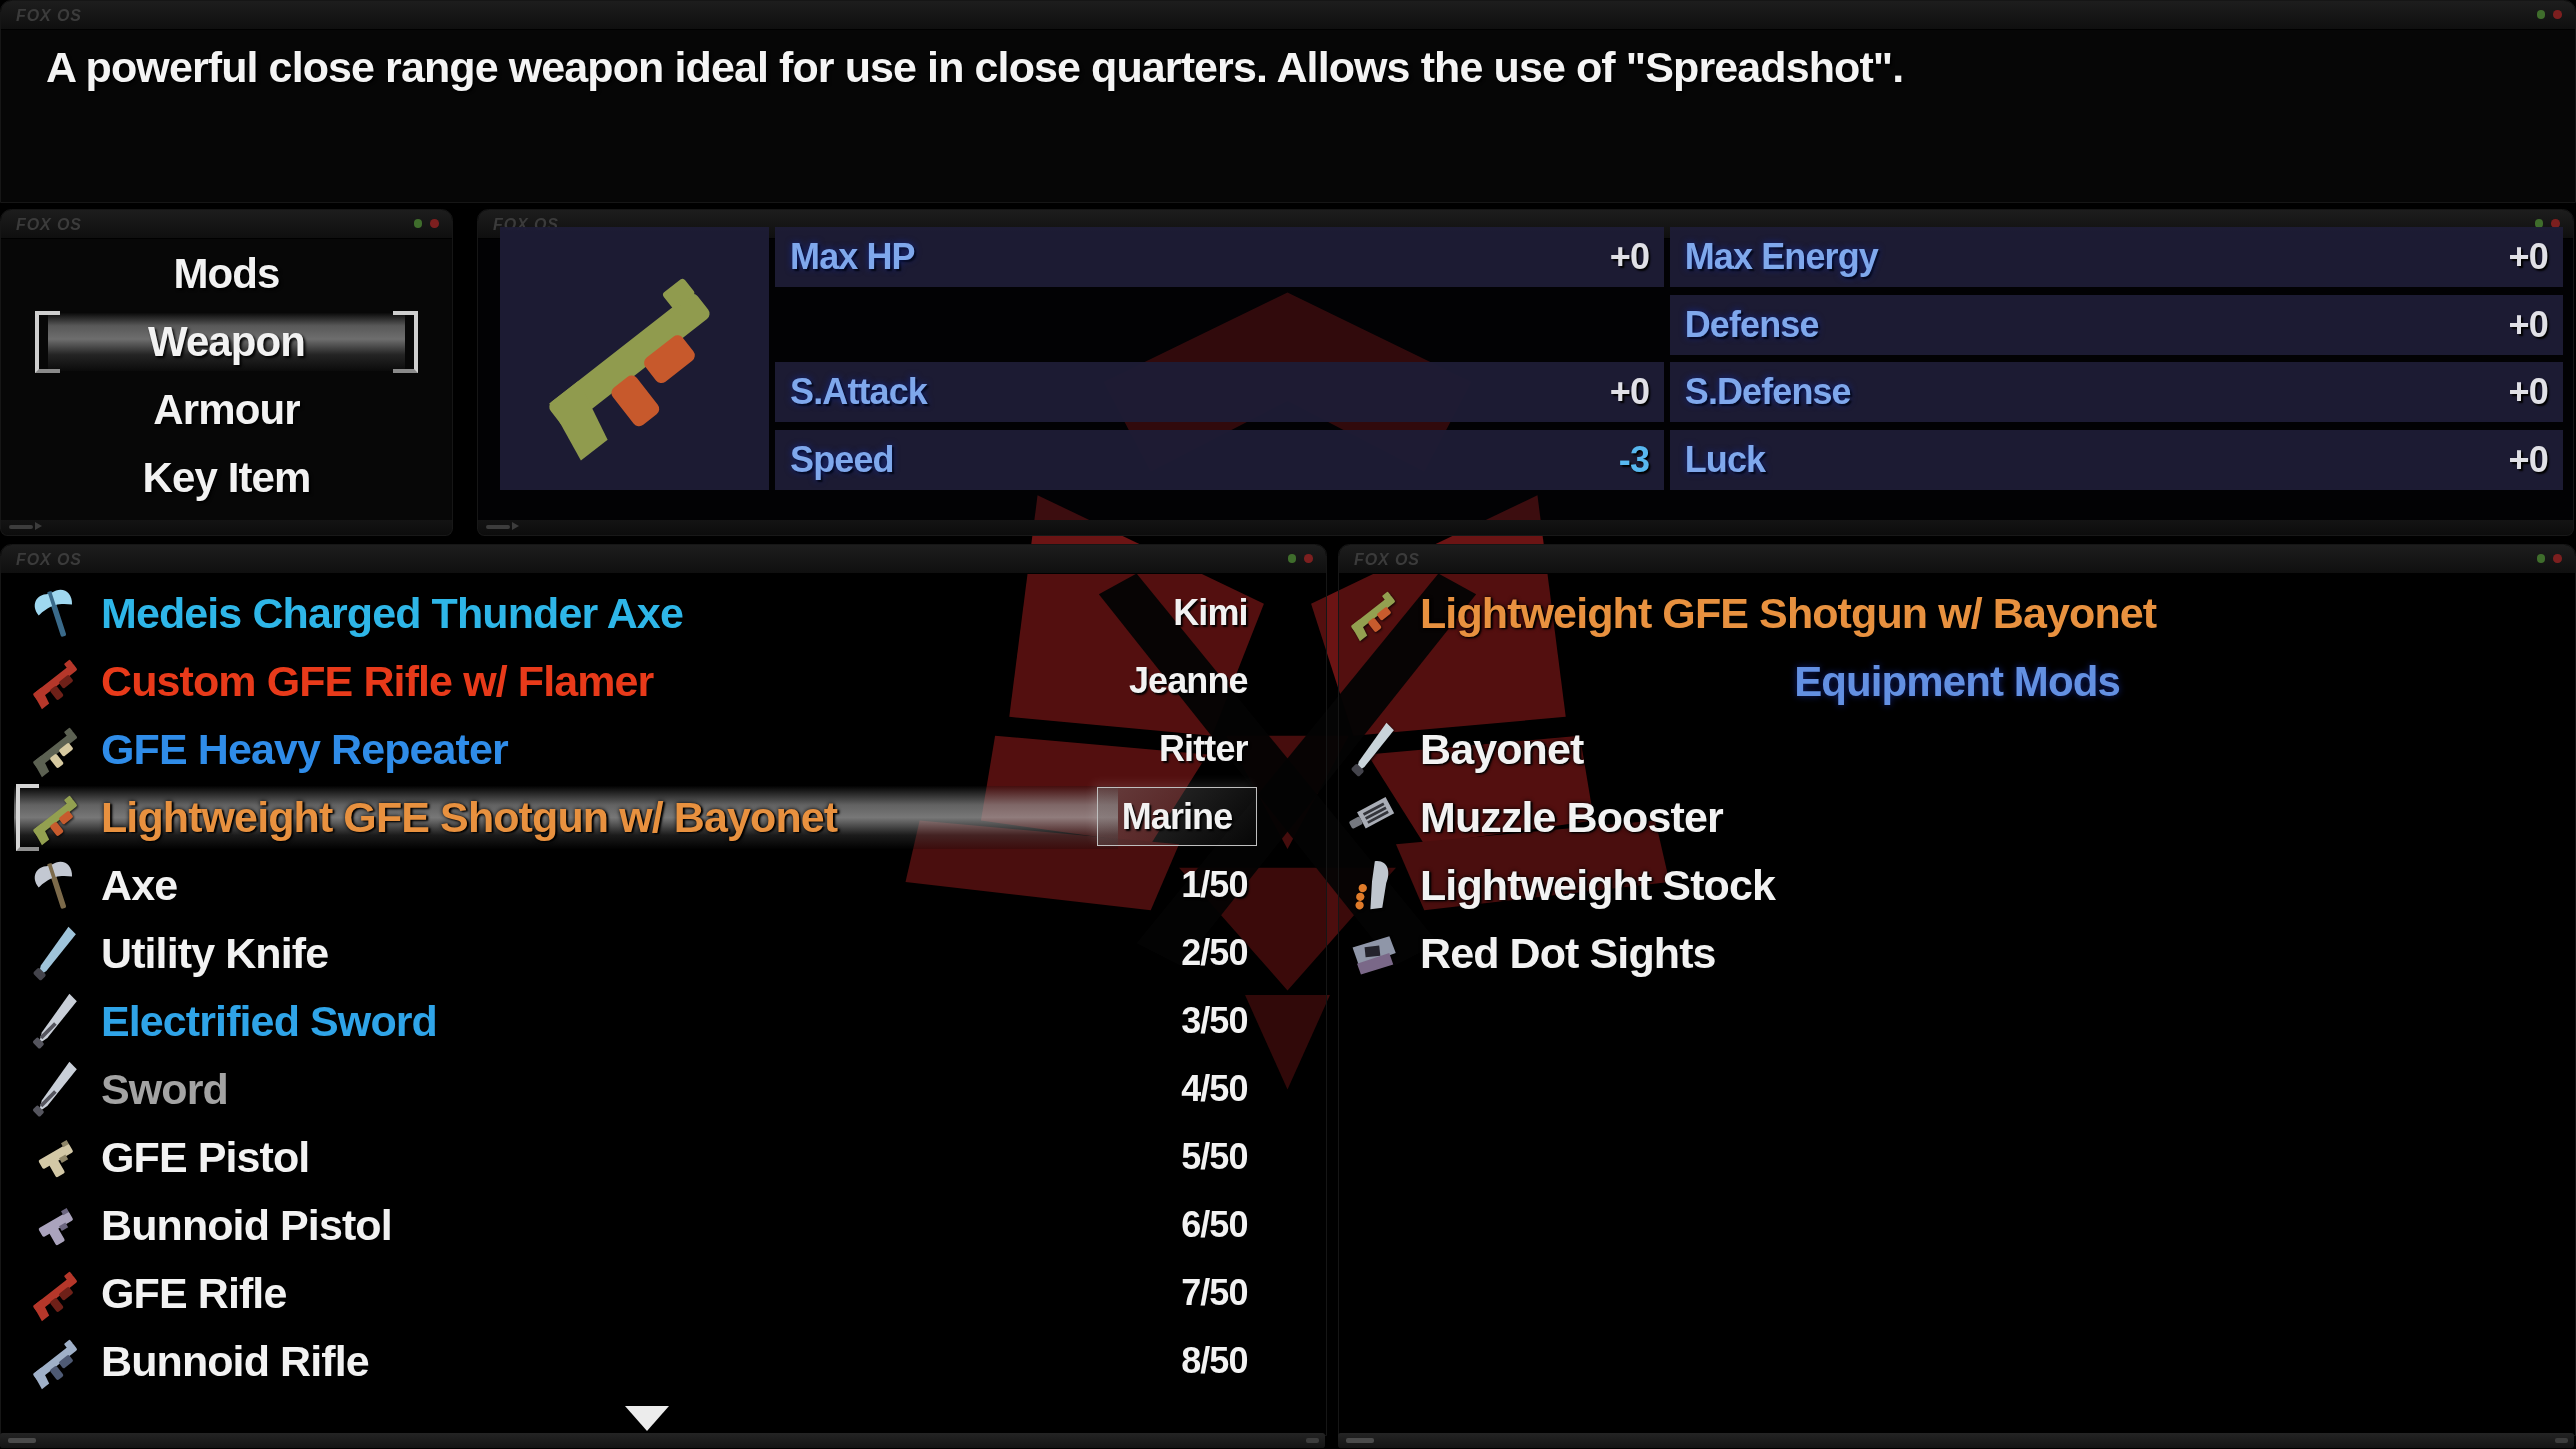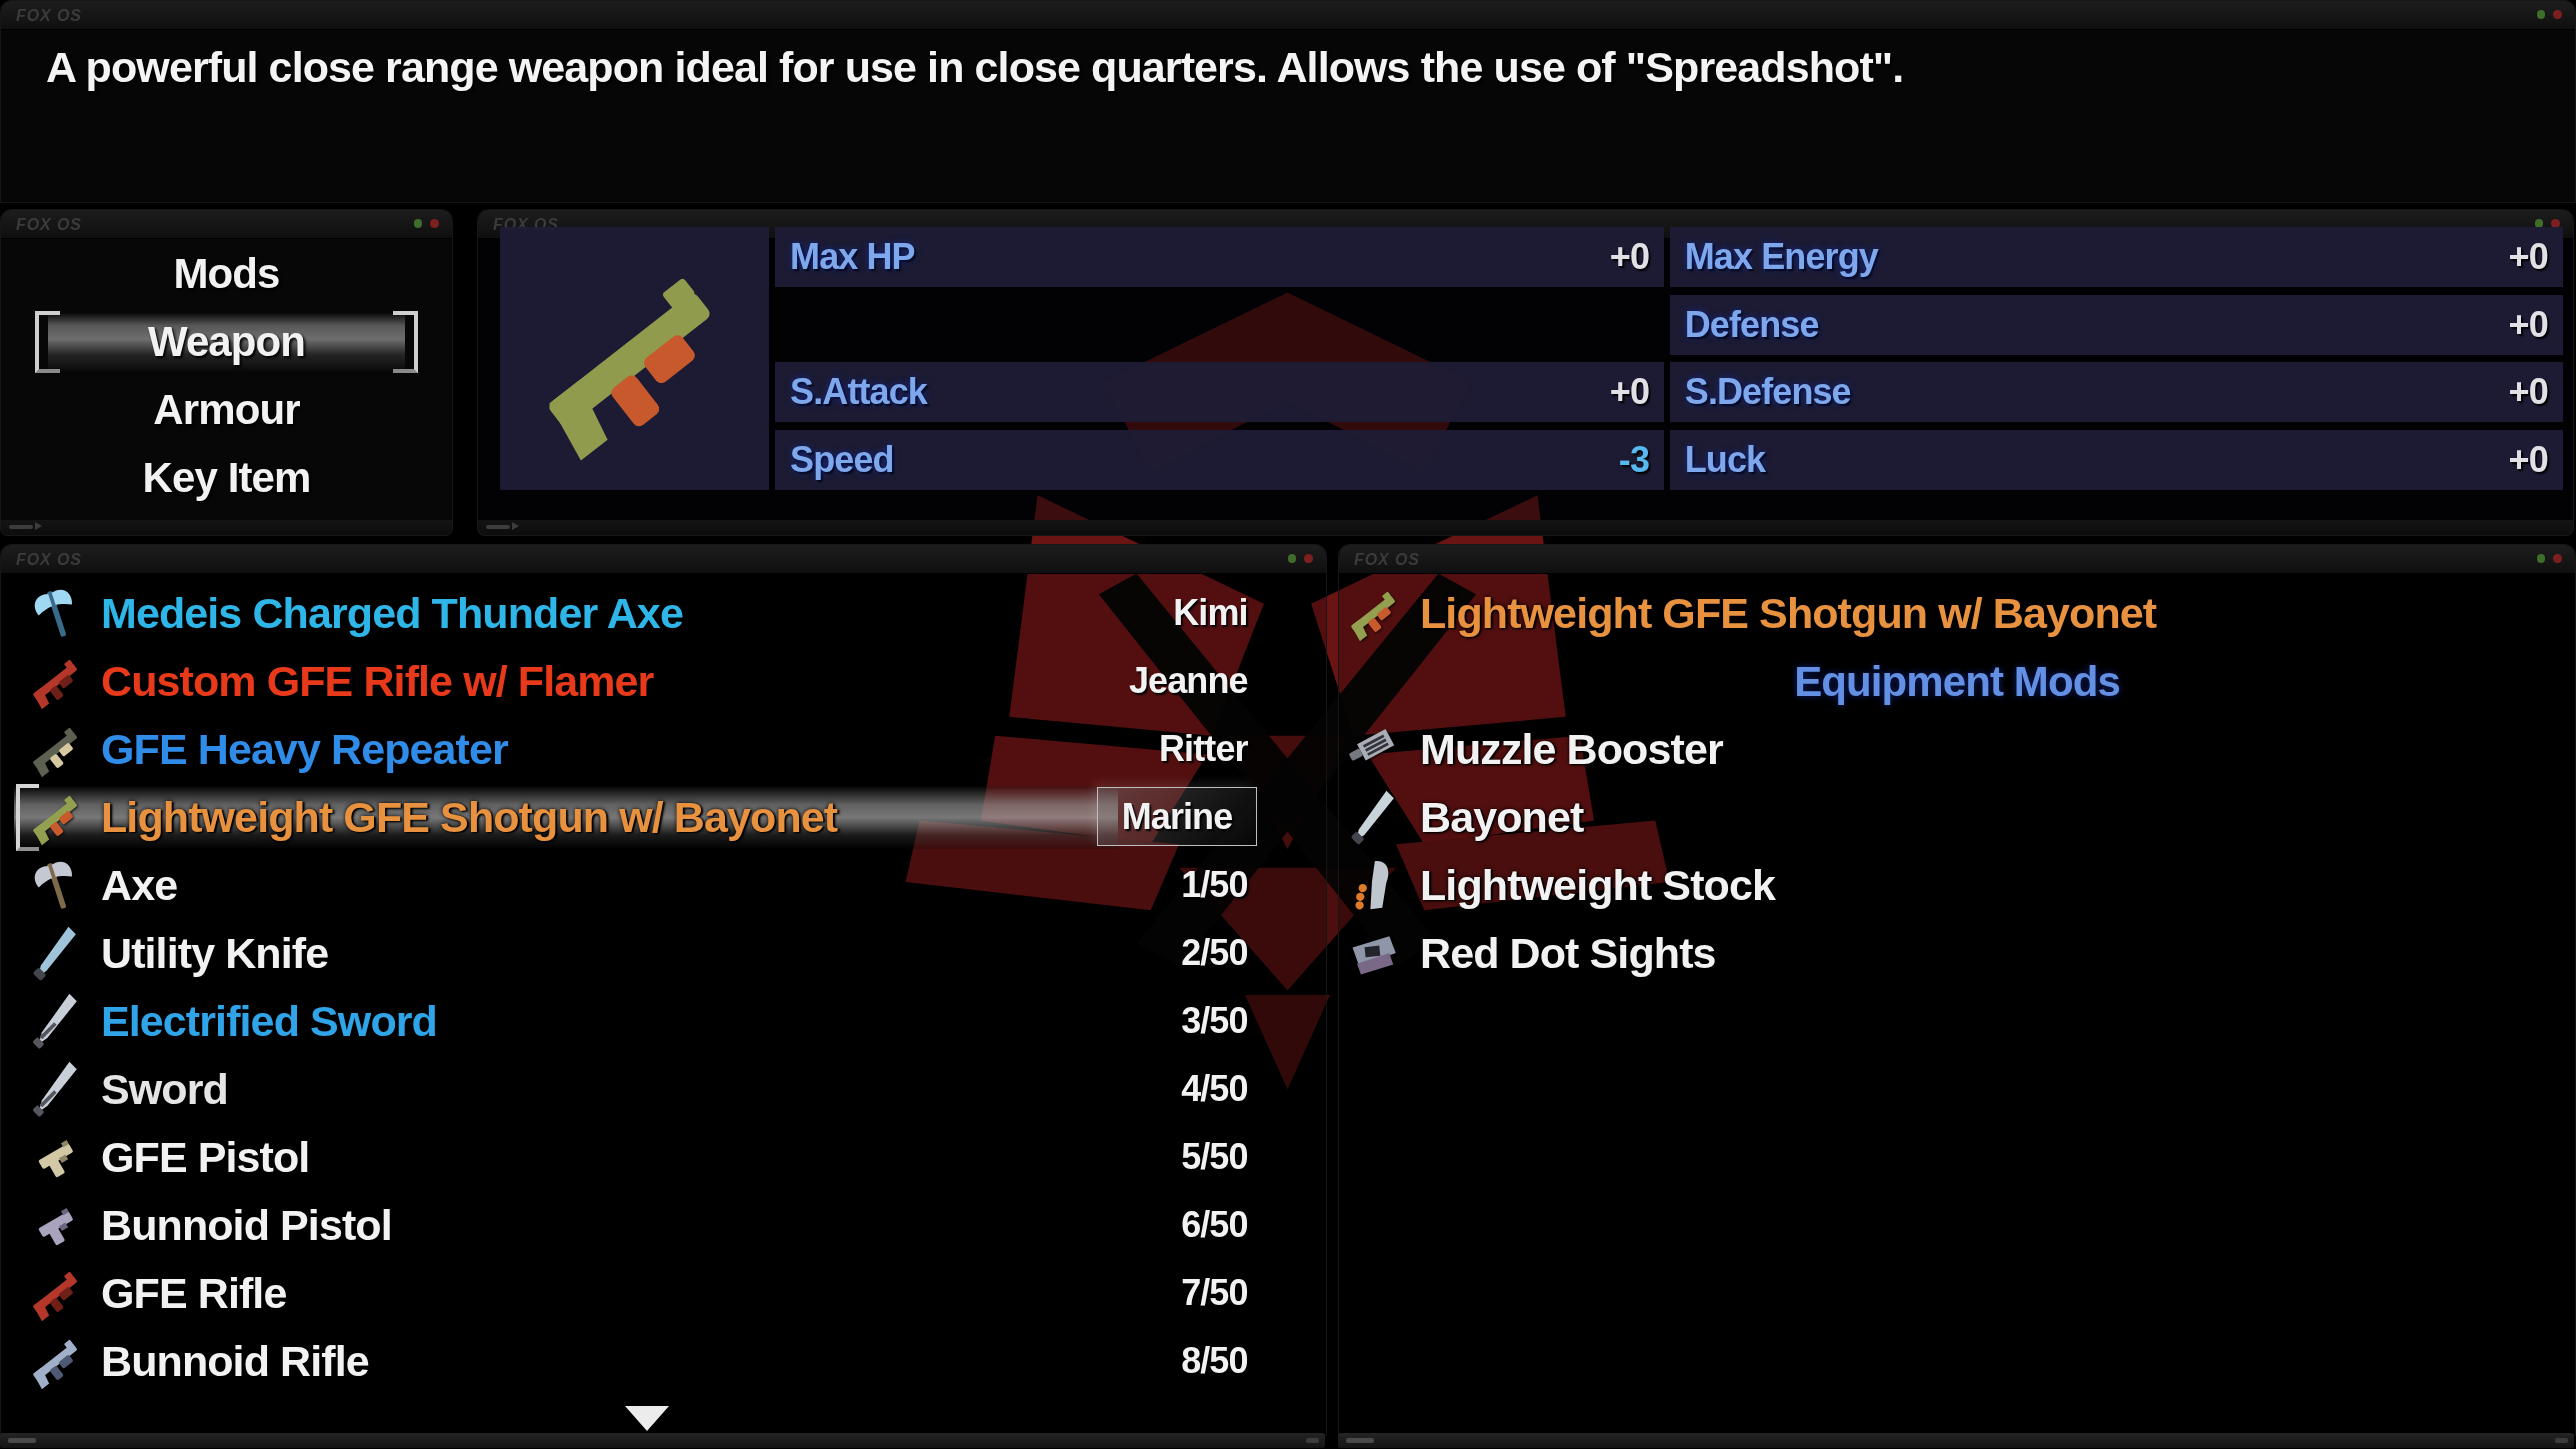--- a/index.html
+++ b/index.html
@@ -328,21 +328,21 @@
   </div>
         <div class="list-row">
 
     <span class="row-icon"><svg viewBox="0 0 64 64">
               <g transform="rotate(0 32 32)">
                 <polygon points="46,2 54,10 22,50 13,56 16,44" fill="#c9cfd8"></polygon>
                 <rect x="12" y="40" width="22" height="4" fill="#55555e" transform="rotate(-45 23 42)"></rect>
                 <rect x="7" y="51" width="11" height="8" rx="2" fill="#55555e" transform="rotate(45 12 55)"></rect>
               </g>
             </svg></span>
-    <span class="row-name" style="color: #e5e5e5;">Sword</span>
+    <span class="row-name" style="color: #a3a3a3;">Sword</span>
     <span class="row-value-wrap">
       <span class="row-value">4/50</span>
     </span>
   </div>
         <div class="list-row">
 
     <span class="row-icon"><svg viewBox="0 0 64 64">
               <g transform="rotate(-30 32 32)">
                 <rect x="13" y="25" width="38" height="11" rx="2" fill="#d3c8a6"></rect>
                 <rect x="21" y="34" width="11" height="17" rx="2" fill="#d3c8a6"></rect>
@@ -422,43 +422,43 @@
                 <rect x="20" y="35" width="9" height="14" rx="2" fill="#c75b2d"></rect>
                 <rect x="33" y="34" width="14" height="9" rx="2" fill="#c75b2d"></rect>
               </g>
             </svg></span>
         <span class="mods-title" style="color: rgb(232, 145, 63);">Lightweight GFE Shotgun w/ Bayonet</span>
       </div>
       <div class="mods-subtitle-row">
         <span class="mods-subtitle">Equipment Mods</span>
       </div>
       <div id="mod-rows">
+          <div class="mod-row">
+    <span class="row-icon"><svg viewBox="0 0 64 64">
+                <g transform="rotate(0 32 32)">
+                  <polygon points="45,3 53,11 21,51 12,57 15,45" fill="#c9d4da"></polygon>
+                  <rect x="8" y="50" width="12" height="9" rx="2" fill="#44444c" transform="rotate(45 14 54)"></rect>
+                </g>
+              </svg></span>
+    <span class="mod-name">Bayonet</span>
+  </div>
           <div class="mod-row">
     <span class="row-icon"><svg viewBox="0 0 64 64">
                 <g transform="rotate(-28 32 32)">
                   <polygon points="18,18 53,18 53,38 18,38" fill="#a9adb6"></polygon>
                   <rect x="23" y="22" width="25" height="3" fill="#33343a"></rect>
                   <rect x="23" y="27" width="25" height="3" fill="#33343a"></rect>
                   <rect x="23" y="32" width="25" height="3" fill="#33343a"></rect>
                   <rect x="5" y="23" width="13" height="9" rx="2" fill="#75787f"></rect>
                 </g>
               </svg></span>
     <span class="mod-name">Muzzle Booster</span>
   </div>
           <div class="mod-row">
     <span class="row-icon"><svg viewBox="0 0 64 64">
-                <g transform="rotate(0 32 32)">
-                  <polygon points="45,3 53,11 21,51 12,57 15,45" fill="#c9d4da"></polygon>
-                  <rect x="8" y="50" width="12" height="9" rx="2" fill="#44444c" transform="rotate(45 14 54)"></rect>
-                </g>
-              </svg></span>
-    <span class="mod-name">Bayonet</span>
-  </div>
-          <div class="mod-row">
-    <span class="row-icon"><svg viewBox="0 0 64 64">
                 <g transform="rotate(-8 32 32)">
                   <path d="M36 6 C 50 6 52 20 45 31 L 37 57 L 24 57 L 30 27 Z" fill="#c0c6ce"></path>
                   <circle cx="19" cy="33" r="4.5" fill="#e07b2a"></circle>
                   <circle cx="15" cy="42" r="4.5" fill="#e07b2a"></circle>
                   <circle cx="13" cy="51" r="4.5" fill="#e07b2a"></circle>
                 </g>
               </svg></span>
     <span class="mod-name">Lightweight Stock</span>
   </div>
           <div class="mod-row">

